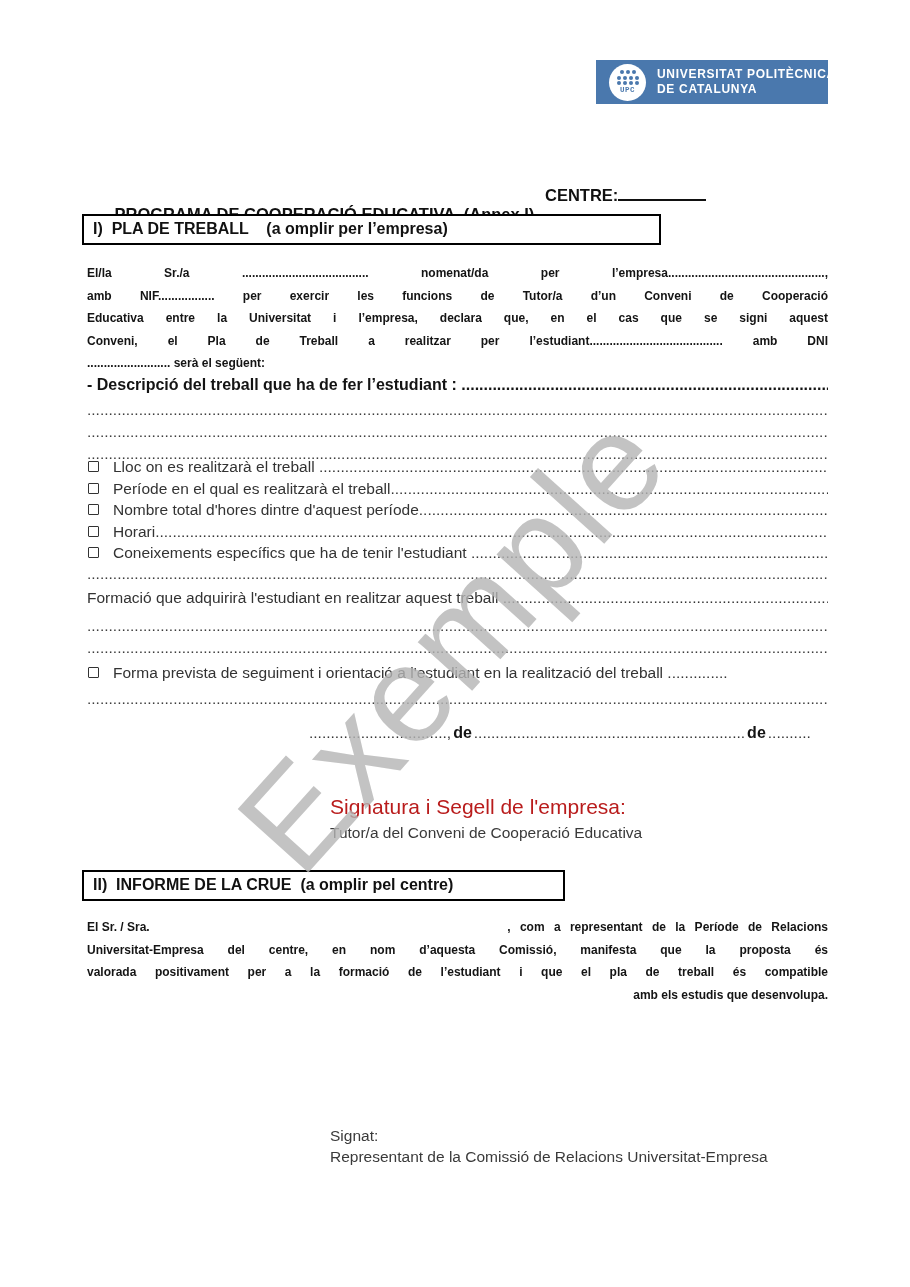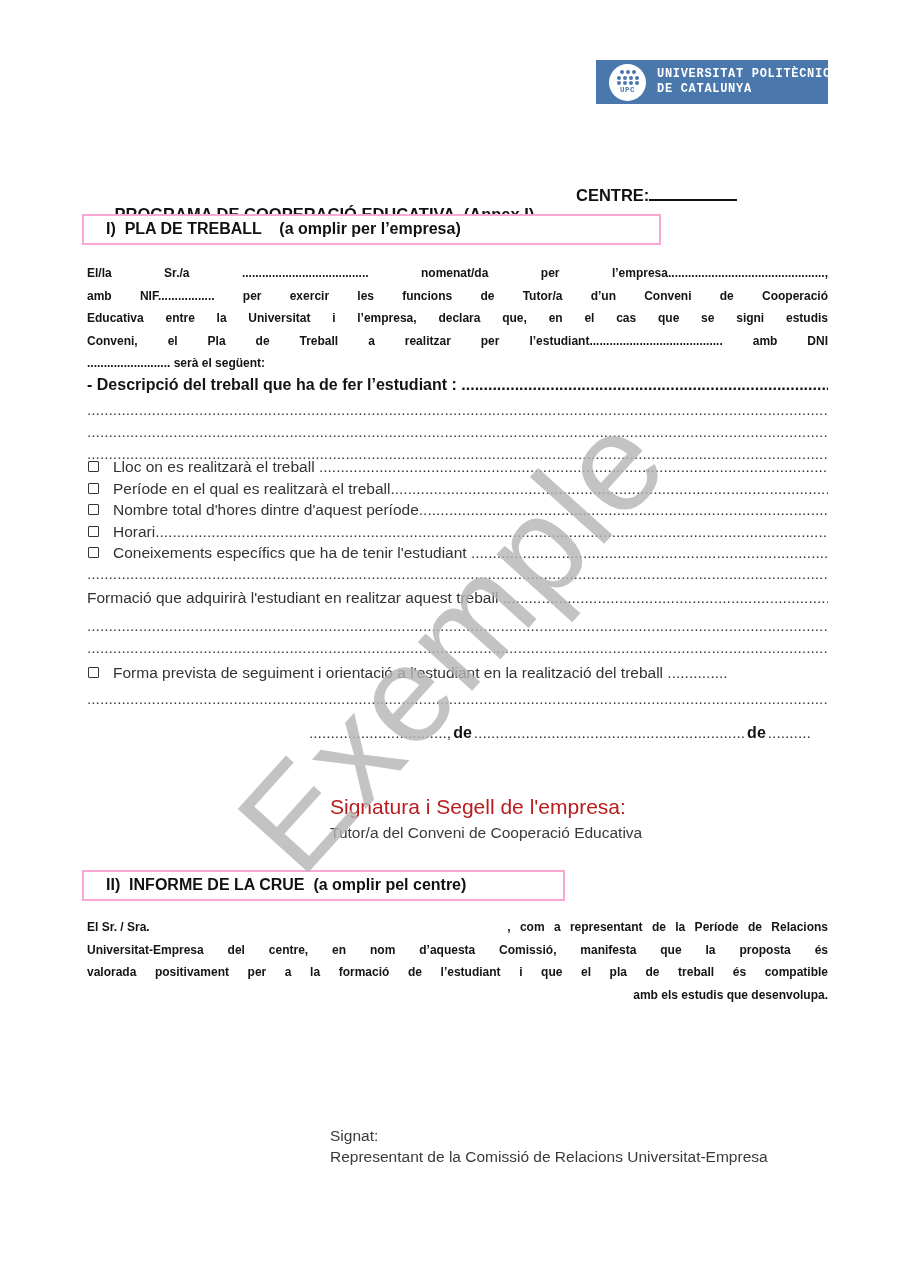--- a/index.html
+++ b/index.html
@@ -14,29 +14,29 @@
   
   .logo { position:absolute; left:596px; top:60px; width:232px; height:44px;
           display:flex; align-items:center; z-index:2; }
   .logo-circle { width:37px; height:37px; border-radius:50%; background:#fff;
           margin-left:13px; display:flex; flex-direction:column; align-items:center;
           justify-content:center; flex-shrink:0; }
   .dot-row { display:flex; gap:2px; margin-bottom:1.5px; }
   .dot { width:4px; height:4px; border-radius:50%; }
   .logo-acronym { font-size:7.5px; font-weight:bold; letter-spacing:0.5px; line-height:7px; }
   .logo-name { margin-left:11px; color:#fff; font-weight:bold; font-size:12px;
-          letter-spacing:0.7px; line-height:15px; white-space:pre;font-family:Liberation Mono, monospace; }
+          letter-spacing:0.7px; line-height:15px; white-space:pre; }
 
   
   .title-row { top:186px; font-size:16.5px; font-weight:bold; white-space:pre; color:#111; }
-  .centre { position:absolute; left:489px; top:0; white-space:nowrap; }
+  .centre { position:absolute; left:458px; top:0; white-space:nowrap; }
   .centre-line { display:inline-block; width:88px; height:13px; border-bottom:2.5px solid #111; }
 
-  .hbox { border:2px solid #f9a8d4; font-weight:bold; font-size:16px; color:#111;
-          padding:4px 9px 5px 22px; margin-left:-5px; white-space:pre; background:#fff; }
+  .hbox { border:2px solid #000000; font-weight:bold; font-size:16px; color:#111;
+          padding:4px 9px 5px 9px; margin-left:-5px; white-space:pre; background:#fff; }
   .hbox1 { top:214px; width:579px; }
   .hbox2 { top:870px; width:483px; }
 
   .para { font-size:12px; font-weight:bold; color:#141414; line-height:22.5px; }
   .jline { text-align:justify; text-align-last:justify; overflow:hidden; white-space:normal; }
   .intro { top:262px; }
 
   .descripcio { top:376px; font-size:16px; font-weight:bold; color:#141414;
           white-space:nowrap; overflow:hidden; }
 
@@ -107,21 +107,21 @@
       <span class="centre">
         <span>CENTRE:</span><span class="centre-line"></span>
       </span>
     </div>
 
     <div class="blk hbox hbox1">I)  PLA DE TREBALL    (a omplir per l’empresa)</div>
 
     <div class="blk para intro">
       <div class="jline">El/la Sr./a ...................................... nomenat/da per l’empresa...............................................,</div>
       <div class="jline">amb NIF................. per exercir les funcions de Tutor/a d’un Conveni de Cooperació</div>
-      <div class="jline">Educativa entre la Universitat i l’empresa, declara que, en el cas que se signi estudis</div>
+      <div class="jline">Educativa entre la Universitat i l’empresa, declara que, en el cas que se signi aquest</div>
       <div class="jline">Conveni, el Pla de Treball a realitzar per l’estudiant........................................ amb DNI</div>
       <div>......................... serà el següent:</div>
     </div>
 
     <div class="blk descripcio">- Descripció del treball que ha de fer l’estudiant : .......................................................................................</div>
 
     <div class="blk filler" style="top:401px">........................................................................................................................................................................................................................................................................................................................</div>
     <div class="blk filler" style="top:423px">........................................................................................................................................................................................................................................................................................................................</div>
     <div class="blk filler" style="top:445px">........................................................................................................................................................................................................................................................................................................................</div>
 

